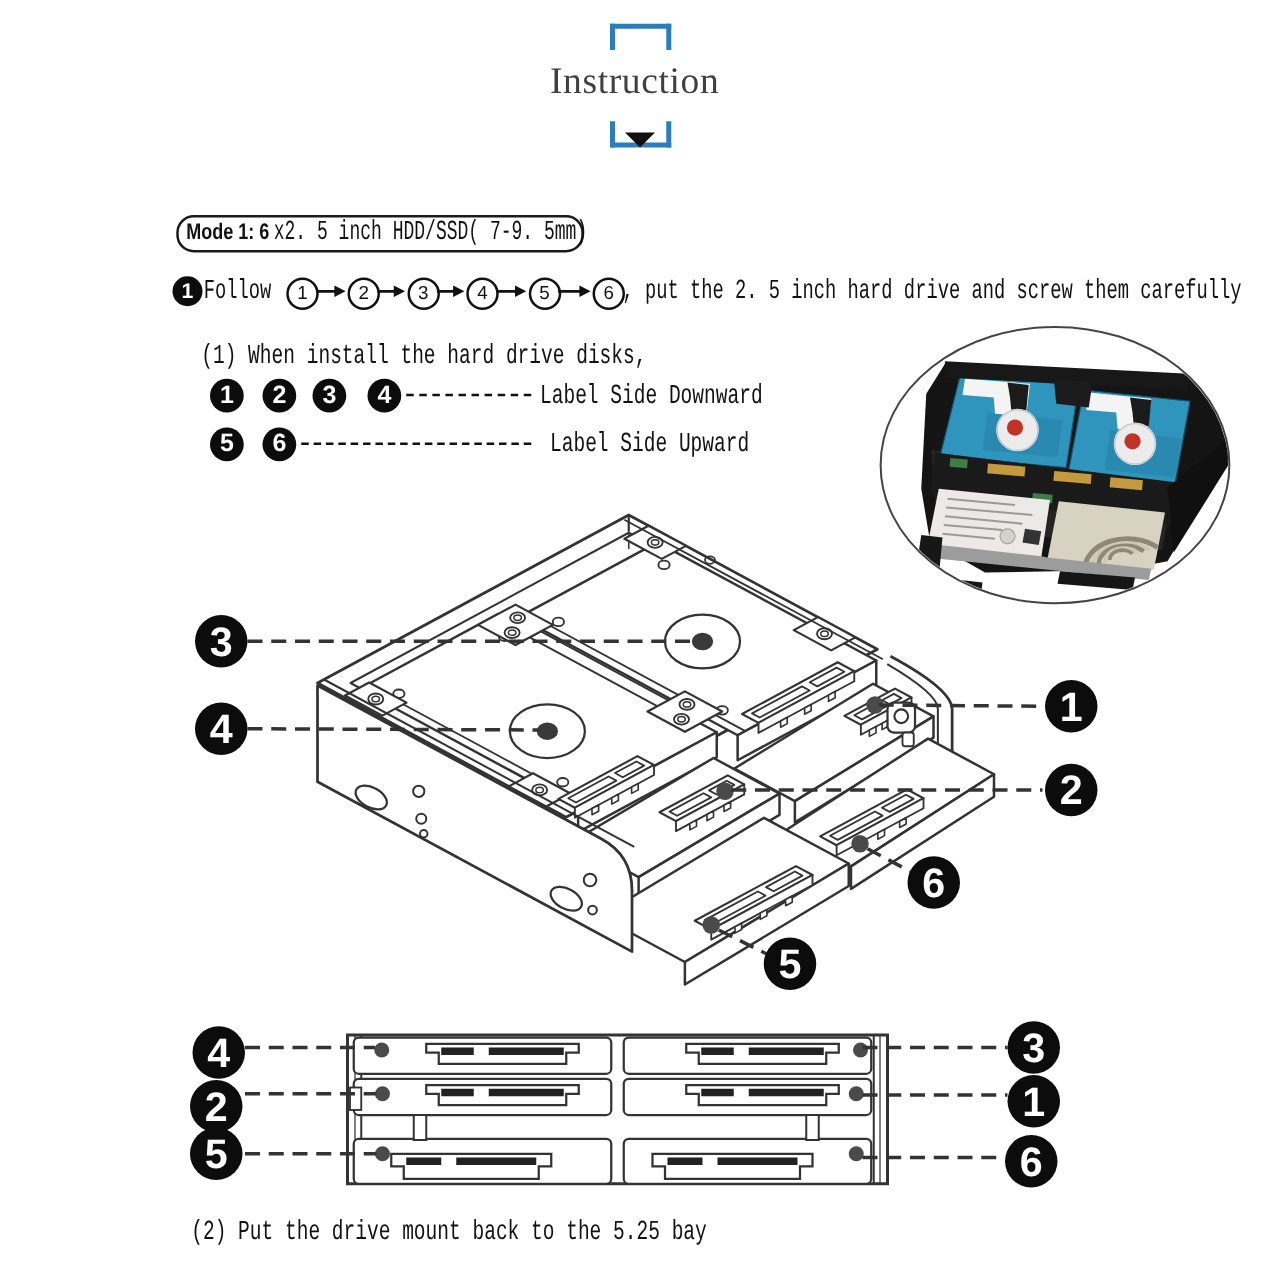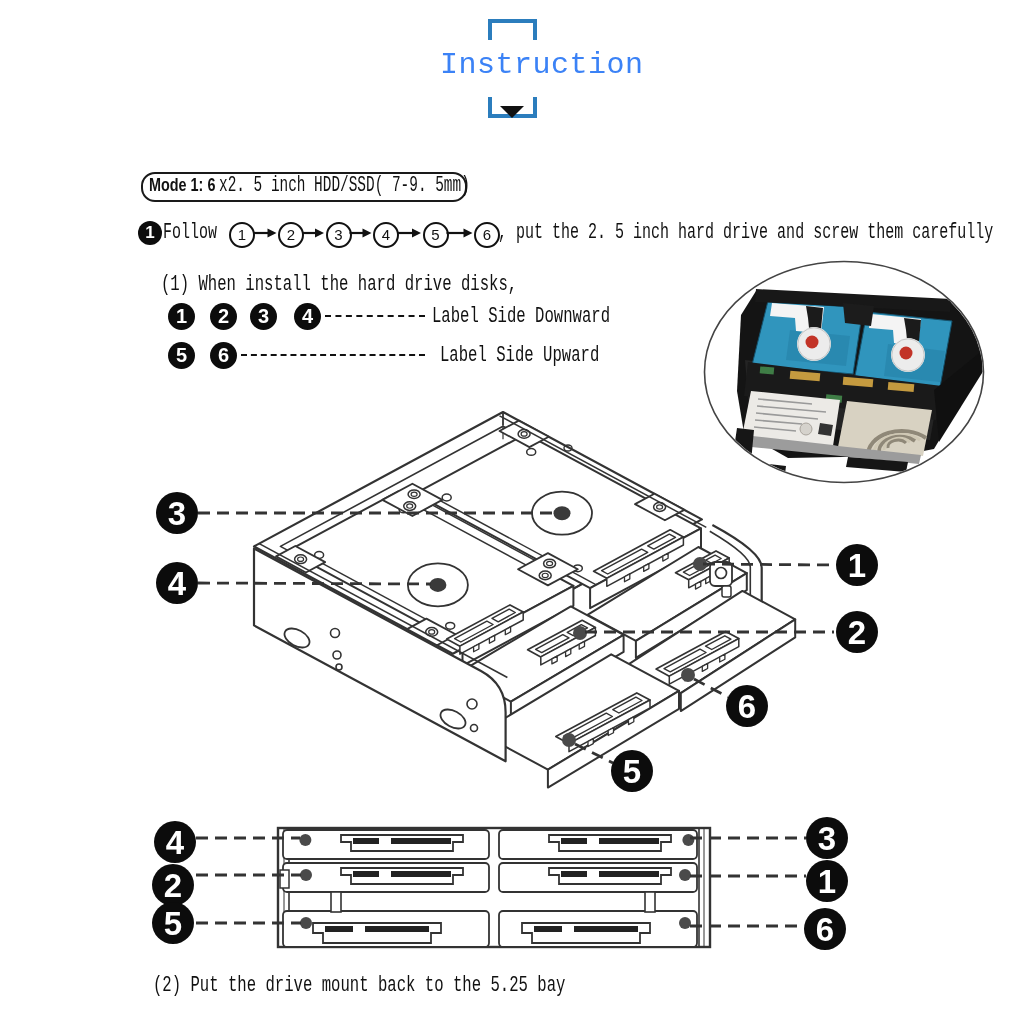--- a/index.html
+++ b/index.html
@@ -4,21 +4,21 @@
 body{position:relative;font-family:"Liberation Mono",monospace;color:#111}
 .abs{position:absolute}
 .fc{display:inline-block;background:#0c0c0c;color:#fff;border-radius:50%;text-align:center;
  font-family:"Liberation Sans",sans-serif;font-weight:bold;vertical-align:middle}
 .oc{display:inline-block;border:2px solid #111;color:#111;border-radius:50%;text-align:center;
  font-family:"Liberation Sans",sans-serif;vertical-align:middle;background:#fff}
 .mono{font-family:"Liberation Mono",monospace;transform-origin:0 0;white-space:nowrap}
 </style></head><body>
 
 <div class="abs" style="left:488px;top:19px;width:41px;height:17px;border:4px solid #2b7dbd;border-bottom:none"></div>
-<div class="abs" style="left:440px;top:48px;width:146px;text-align:center;font-family:Liberation Mono, monospace;font-size:30px;letter-spacing:0.5px;color:#3b82f6">Instruction</div>
+<div class="abs" style="left:440px;top:48px;width:146px;text-align:left;font-family:Liberation Serif, serif;font-size:30px;letter-spacing:0.5px;color:#404040">Instruction</div>
 <div class="abs" style="left:488px;top:97px;width:41px;height:17px;border:4px solid #2b7dbd;border-top:none"></div>
 <div class="abs" style="left:500px;top:106px;width:0;height:0;border-left:12px solid transparent;border-right:12px solid transparent;border-top:12px solid #111"></div>
 
 <div class="abs" style="left:141px;top:172px;width:322px;height:26px;border:2px solid #1a1a1a;border-radius:14px"></div>
 <div class="abs" style="left:149px;top:176px;font-family:'Liberation Sans',sans-serif;font-weight:bold;font-size:18px;line-height:18px;white-space:nowrap;transform:scaleX(0.8);transform-origin:0 0">Mode 1: 6</div>
 <div class="abs mono" style="left:219px;top:177px;font-size:22px;line-height:18px;transform:scaleX(0.655);white-space:nowrap">x2. 5 inch HDD/SSD( 7-9. 5mm)</div>
 
 <span class="fc" style="width:24px;height:24px;line-height:23px;font-size:17px;position:absolute;left:138px;top:220.5px;">1</span>
 <div class="abs mono" style="left:163px;top:224px;font-size:22px;line-height:18px;transform:scaleX(0.682)">Follow</div>
 <span class="oc" style="width:22px;height:22px;line-height:21px;font-size:15px;position:absolute;left:229px;top:221.5px;">1</span>

